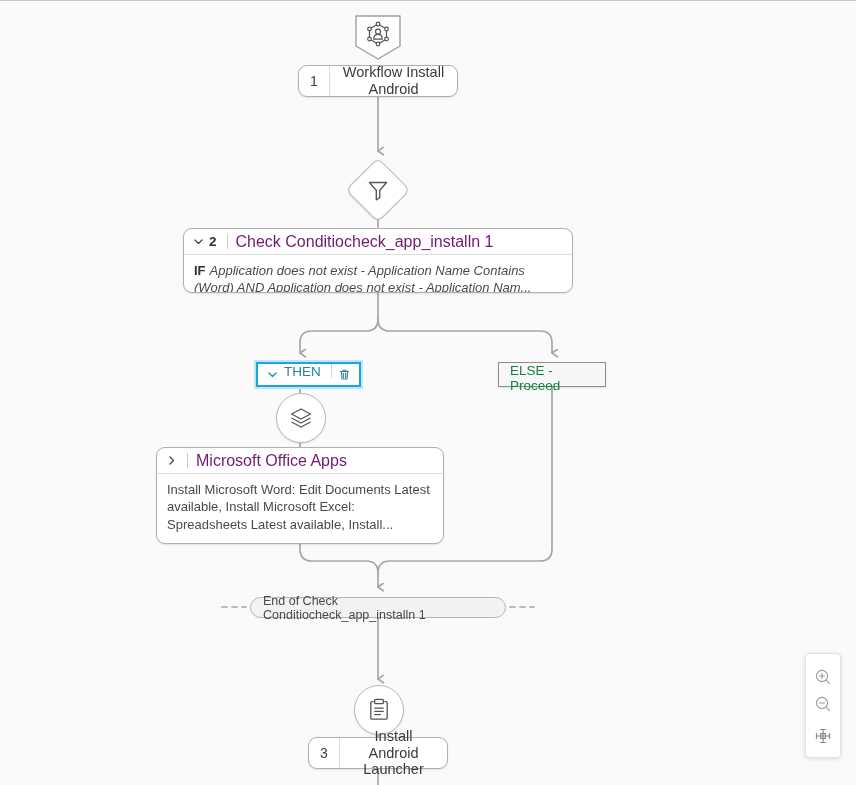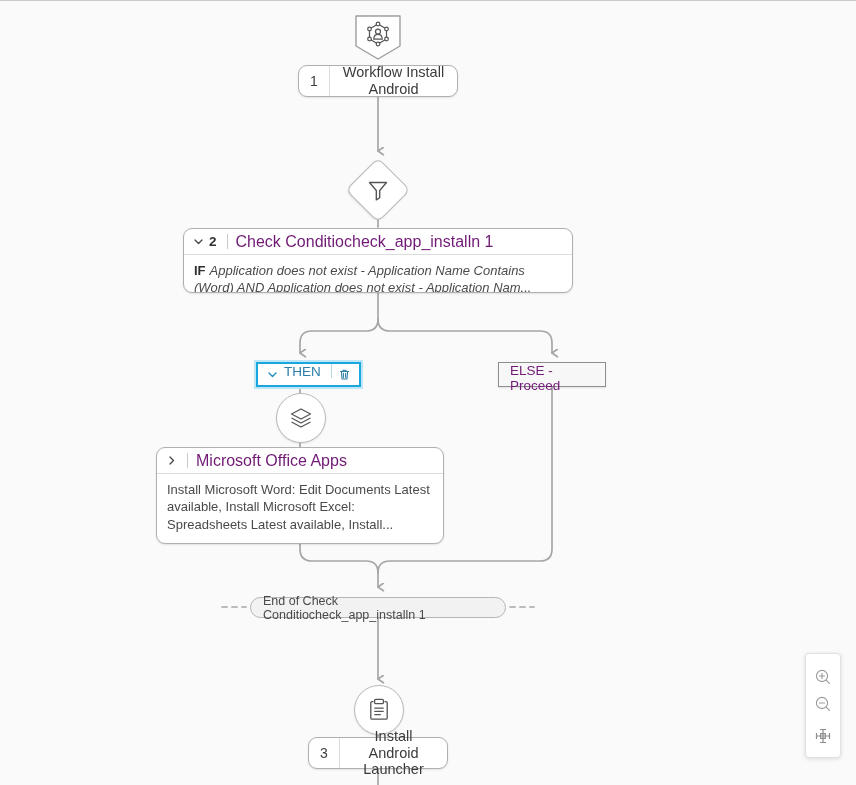--- a/index.html
+++ b/index.html
@@ -178,21 +178,21 @@
   .pill.then {
     background: #ffffff;
     border: 2px solid #1aa7de;
     color: #2b7ea8;
     padding: 0 6px;
     outline: 2px solid #bfe6f7;
   }
   .pill.else {
     background: #f7f7f7;
     border: 1.3px solid #8e8e8e;
-    color: #701a75;
+    color: #15803d;
     padding: 0 11px;
     justify-content: center;
   }
   .pill-label { padding: 0 4px; }
 
   
   .end-pill {
     position: absolute;
     height: 21px;
     background: #f2f2f2;

